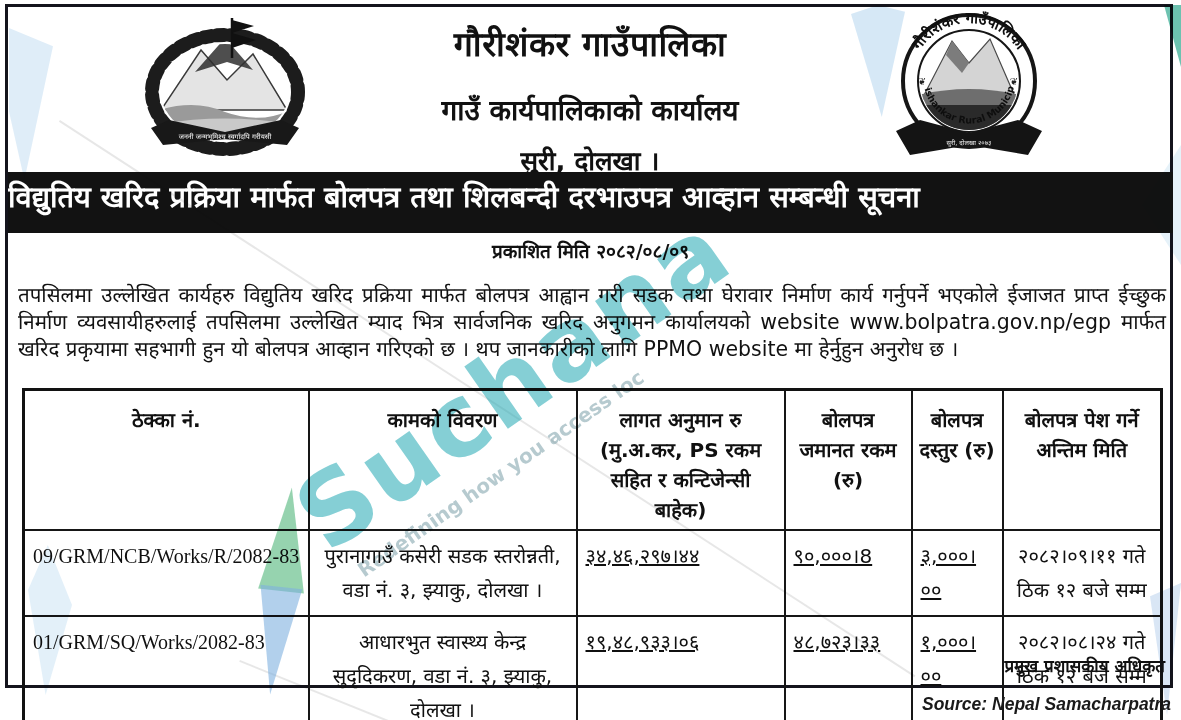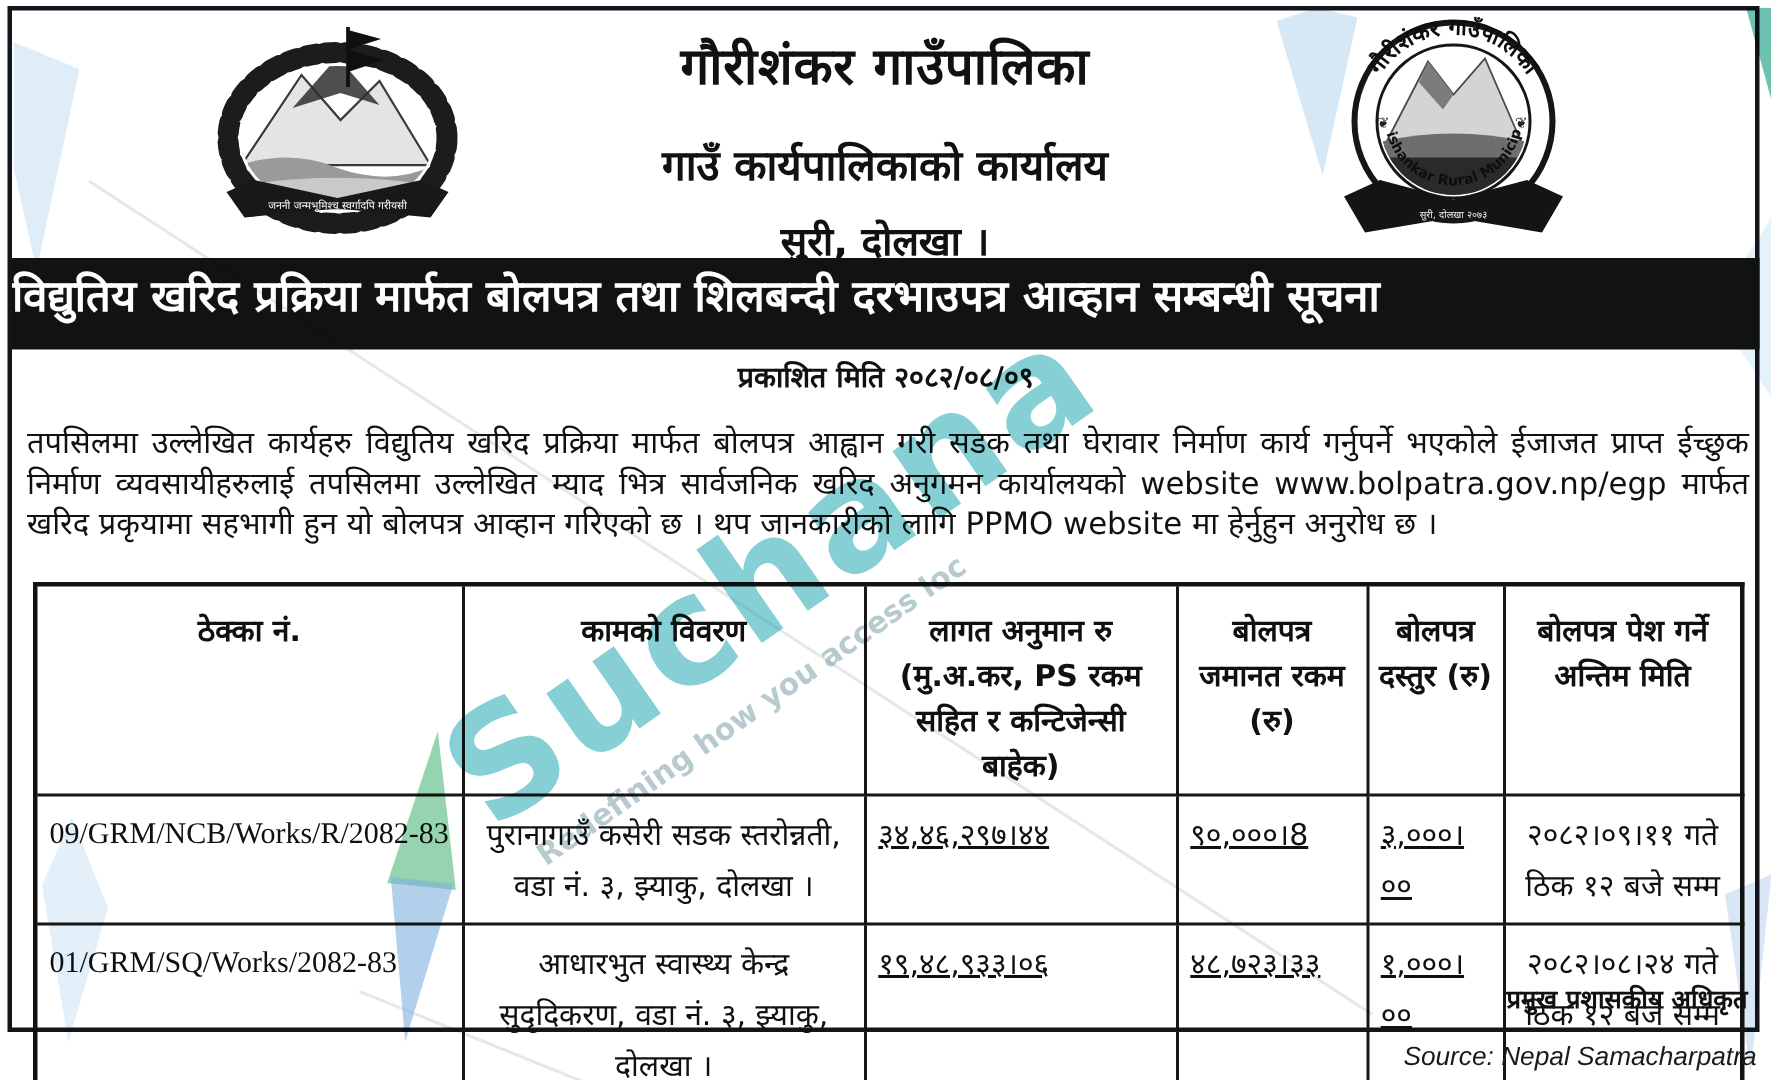--- a/index.html
+++ b/index.html
@@ -29,21 +29,21 @@
   table.notice th,table.notice td{border:2px solid #161616;vertical-align:top;
                font-size:20px;color:#101010;overflow:hidden;}
   table.notice th{font-weight:bold;height:100px;padding:14px 6px 4px 6px;
                line-height:30px;}
   table.notice td{height:72px;padding:8px 8px 4px 8px;line-height:34px;margin-top:12px;}
   td.c-contract{font-family:"Liberation Serif","DejaVu Serif",serif;font-size:21px;padding-left:8px;}
   td.c-num{text-align:left;text-decoration:underline;}
   td.c-desc,td.c-deadline{text-align:center;}
   .signature{position:absolute;top:654px;right:16px;font-size:17px;font-weight:bold;}
   .source{position:absolute;top:694px;right:10px;font-size:17.5px;font-style:italic;
-          font-family:"Liberation Sans",sans-serif;color:#1a1a1a;}
+          font-family:"Liberation Sans",sans-serif;color:#1a1a1a;font-weight:bold;}
   
   .deco{position:absolute;inset:0;pointer-events:none;mix-blend-mode:multiply;z-index:6;}
   .wm-brand{position:absolute;left:308px;top:468px;font-size:100px;font-weight:bold;
             color:rgba(32,168,178,0.55);transform:rotate(-35deg);transform-origin:0 50%;
             letter-spacing:3px;font-family:"DejaVu Sans",sans-serif;}
   .wm-tag{position:absolute;left:360px;top:560px;font-size:20px;font-weight:bold;
           color:rgba(110,150,160,0.50);transform:rotate(-35deg);transform-origin:0 50%;
           white-space:nowrap;}
   .kite{position:absolute;}
   .kite-a{left:851px;top:5px;width:54px;height:112px;background:#cfe4f4;opacity:.85;

